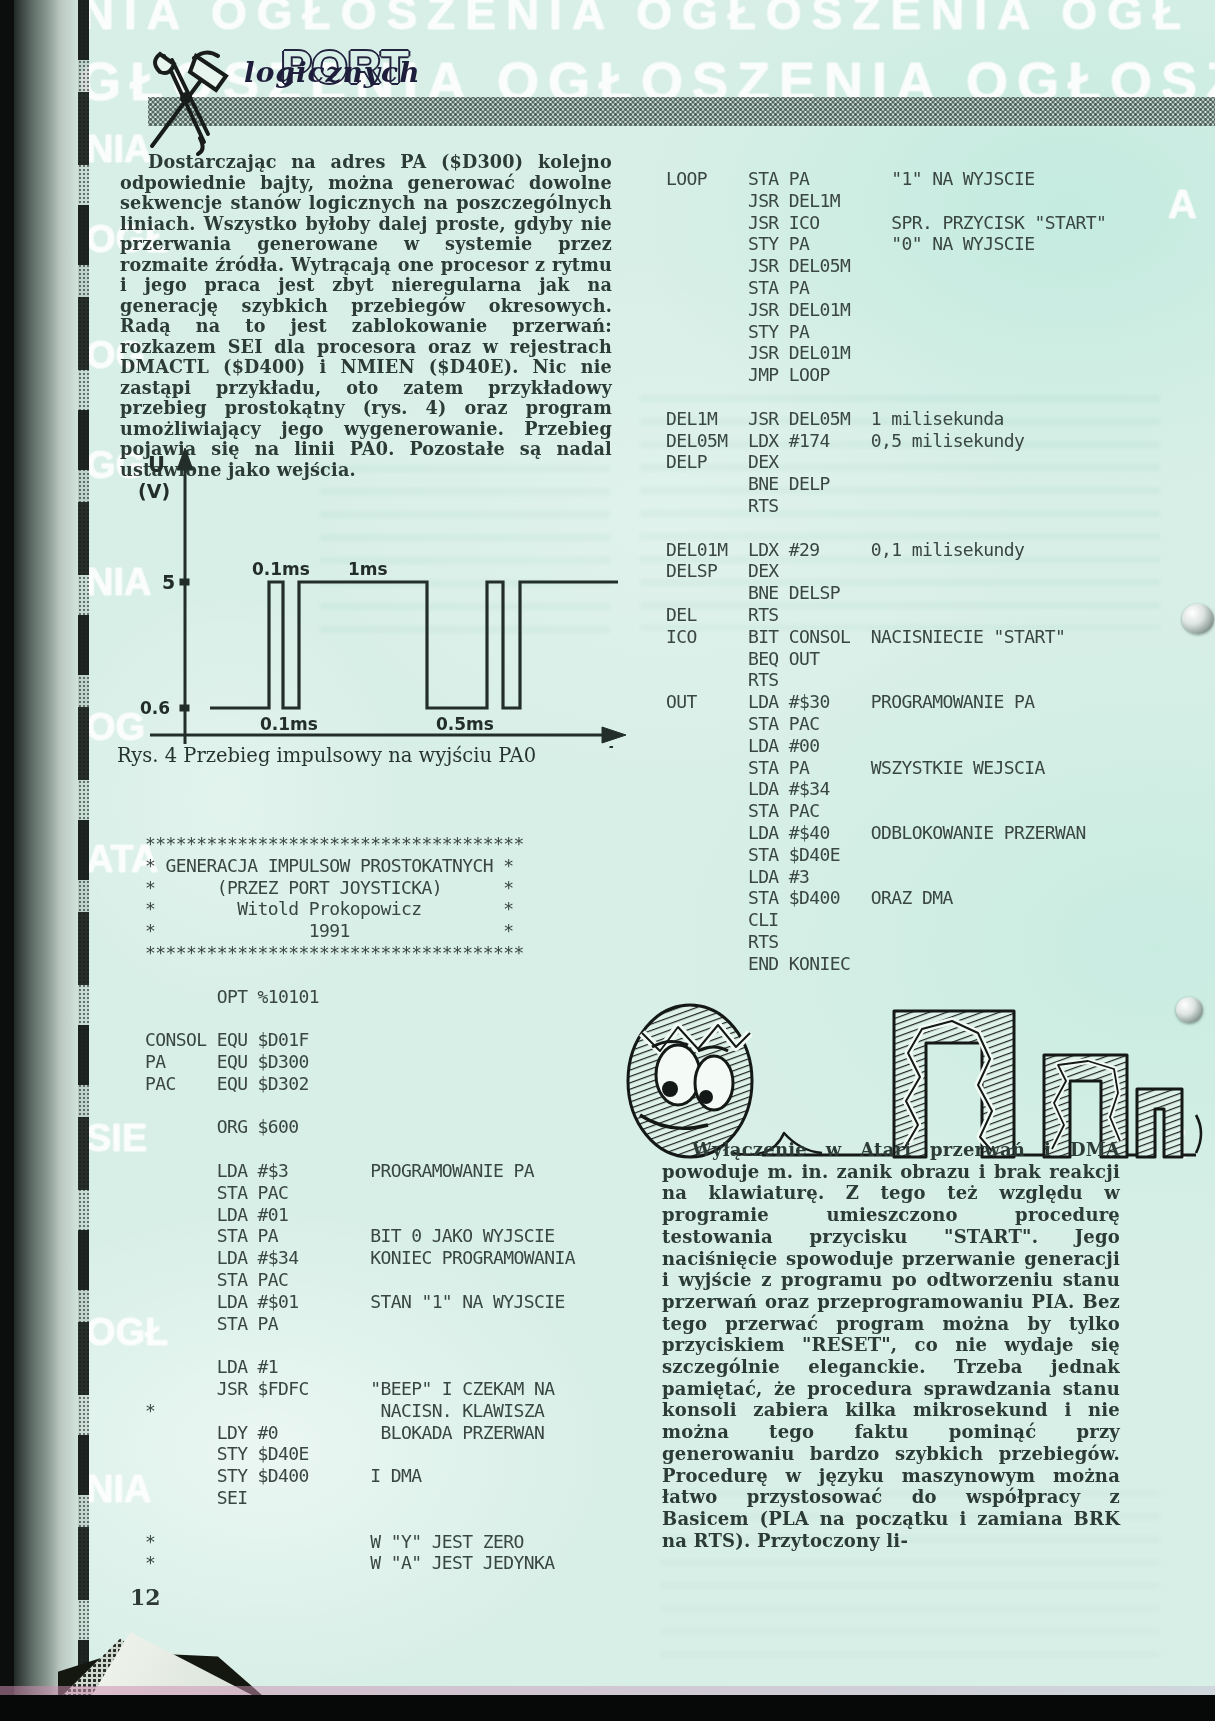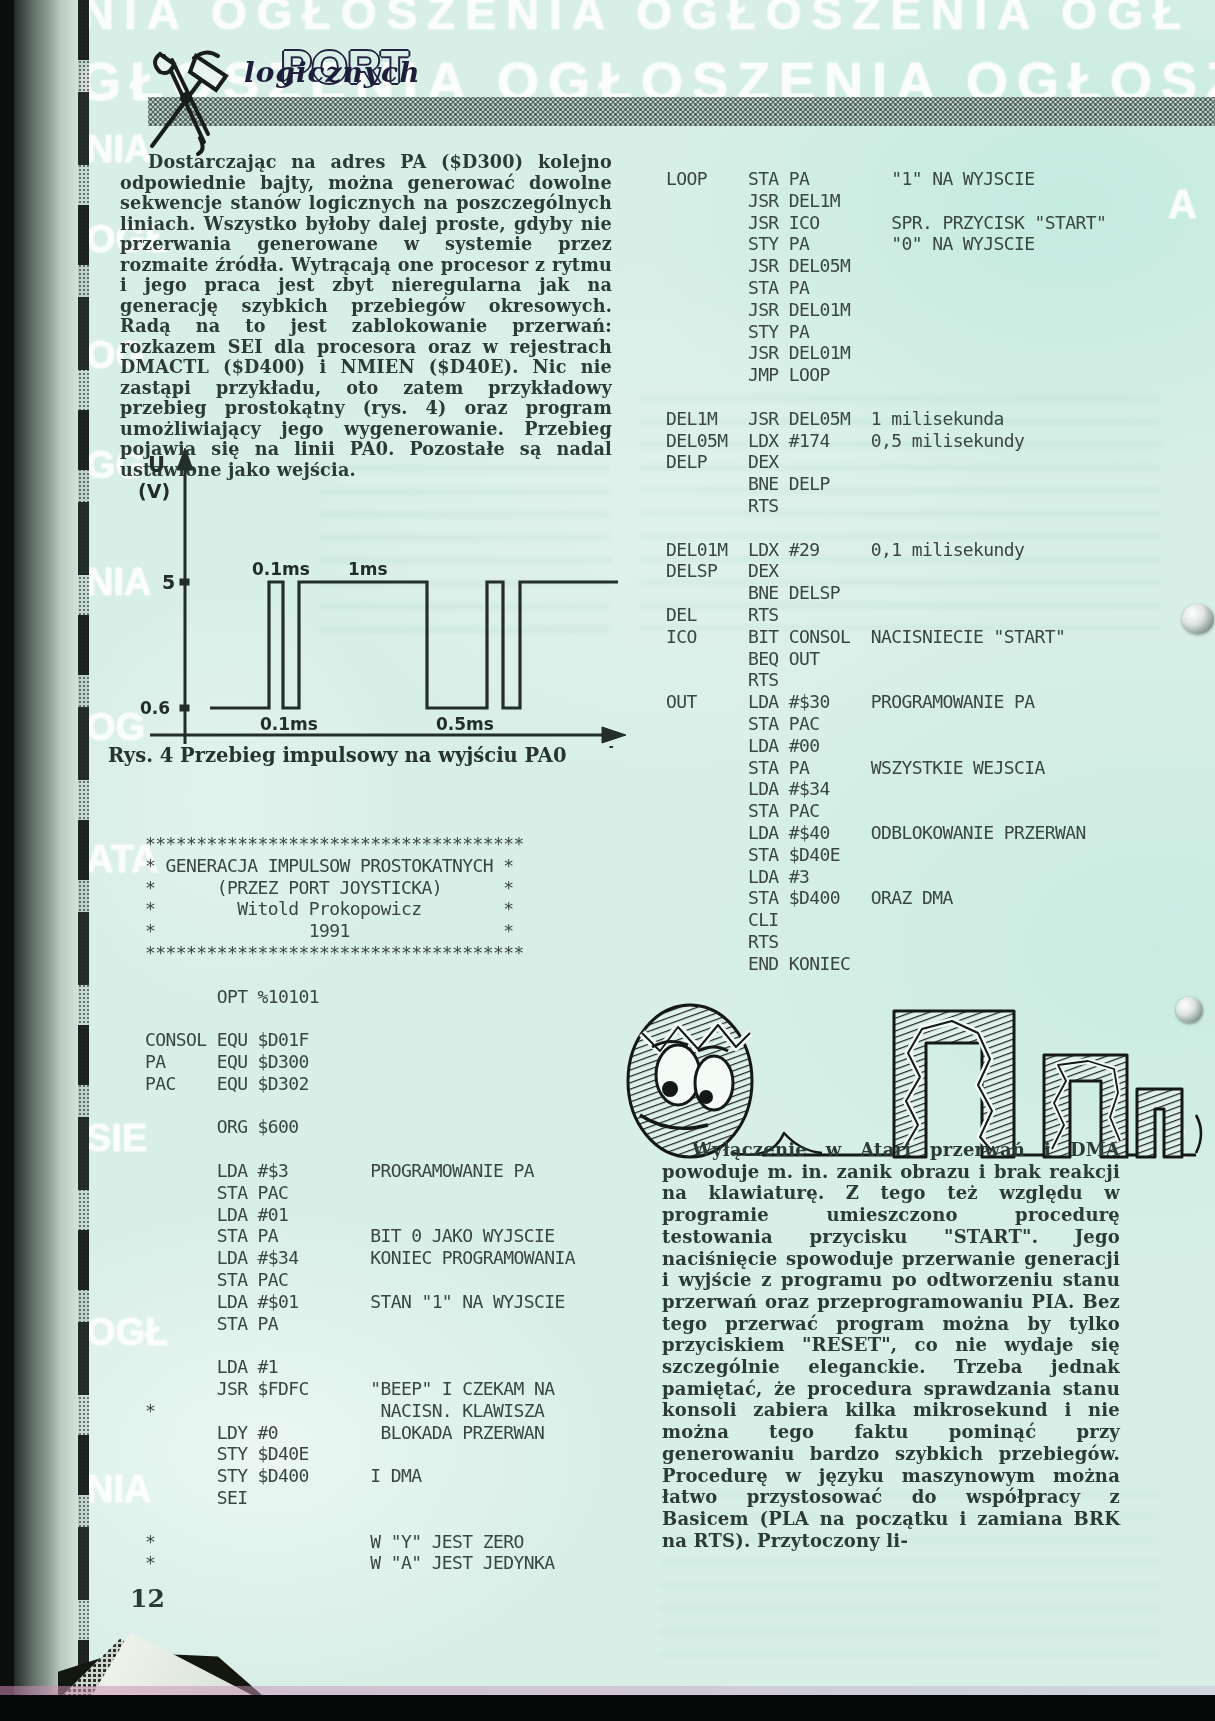--- a/index.html
+++ b/index.html
@@ -72,32 +72,32 @@
   .logo-script{position:absolute;left:244px;top:56px;font-family:"DejaVu Serif",serif;
       font-style:italic;font-weight:bold;font-size:28px;color:#1e1e3c;letter-spacing:1px;}
 
   
   .para{position:absolute;color:#2d3b37;font-weight:bold;text-align:justify;}
   .para-intro{left:120px;top:152px;width:492px;font-size:17.6px;line-height:20.5px;text-indent:28px;letter-spacing:.2px;}
   .para-closing{left:662px;top:1139px;width:458px;font-size:18px;line-height:21.7px;text-indent:30px;letter-spacing:.2px;}
 
   
   .figure{position:absolute;left:92px;top:448px;width:534px;height:300px;}
-  .fig-caption{position:absolute;left:108px;top:744px;font-size:19.5px;font-weight:bold;color:#27332f;}
+  .fig-caption{position:absolute;left:117px;top:744px;font-size:19.5px;font-weight:normal;color:#27332f;}
 
   
   pre.listing{position:absolute;margin:0;font-family:"DejaVu Sans Mono",monospace;
       font-size:18px;line-height:21.8px;color:#3a4642;white-space:pre;letter-spacing:-0.6px;}
   .listing-left{left:145px;top:833px;}
   .listing-right{left:666px;top:168px;}
 
   
   .snake{position:absolute;left:612px;top:993px;width:596px;height:178px;}
 
-  .page-number{position:absolute;left:130px;top:1584px;font-size:25px;font-weight:bold;color:#2c3935;}
+  .page-number{position:absolute;left:130px;top:1584px;font-size:22px;font-weight:bold;color:#2c3935;}
 </style>
 </head>
 <body>
 
 <div class="page" data-name="magazine-page-scan">
 
   <div class="ghost ghost-row1" data-name="ghost-banner-row1">ENIA OGŁOSZENIA OGŁOSZENIA OGŁ</div>
   <div class="ghost ghost-row2" data-name="ghost-banner-row2">OGŁOSZENIA OGŁOSZENIA OGŁOSZENIA</div>
   <span class="ghost ghost-frag" style="top:112px" data-name="ghost-margin-fragment">NIA</span>
   <span class="ghost ghost-frag" style="top:202px" data-name="ghost-margin-fragment">OGŁ</span>

